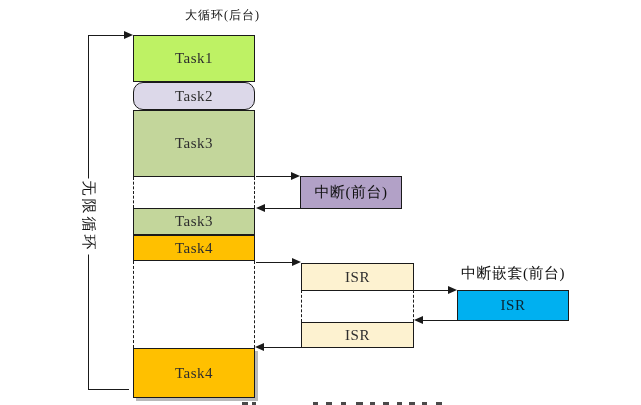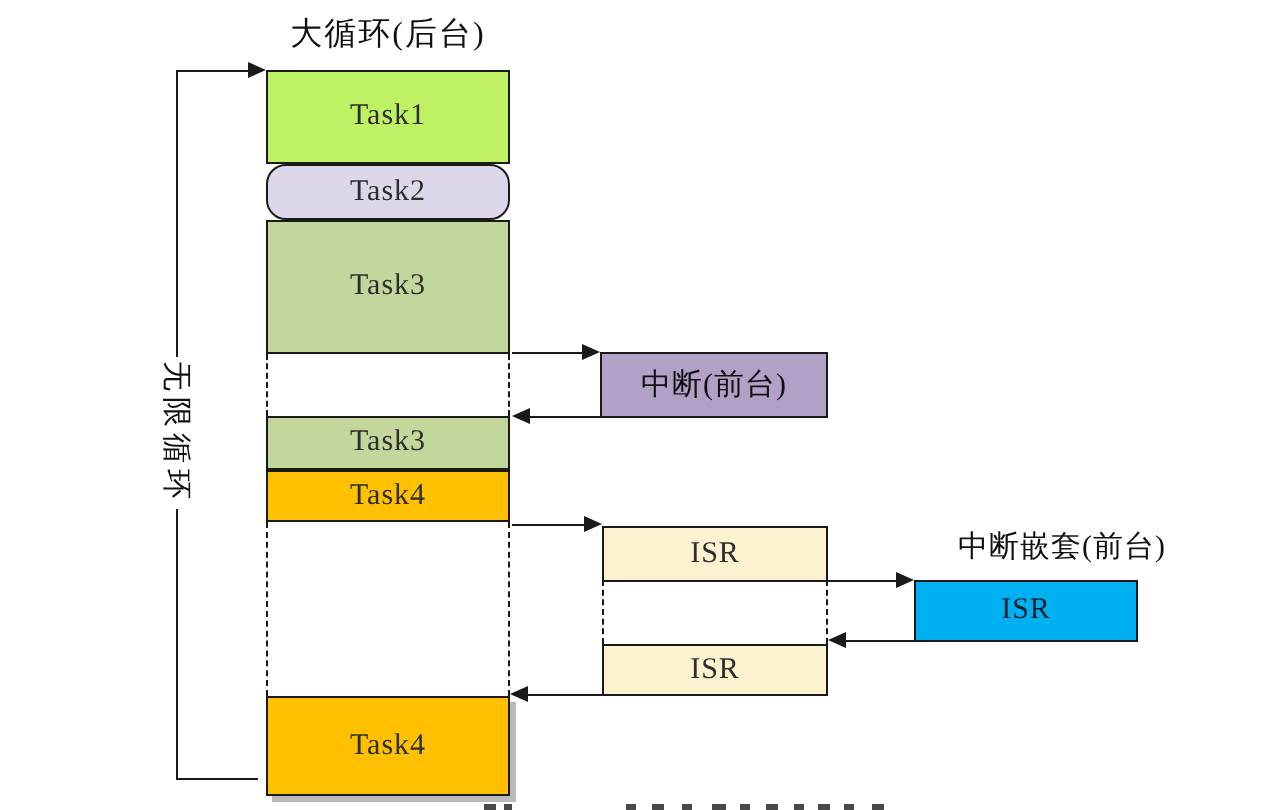--- a/index.html
+++ b/index.html
@@ -12,40 +12,40 @@
     position:absolute;box-sizing:border-box;border:1px solid #1a1a1a;
     display:flex;align-items:center;justify-content:center;
     font-size:15px;letter-spacing:.5px;
   }
   .task1{left:133px;top:35px;width:122px;height:47px;background:#bef264;}
   .task2{left:133px;top:82px;width:122px;height:28px;background:#dcd8e9;border-radius:10px;}
   .task3a{left:133px;top:110px;width:122px;height:67px;background:#c3d69b;}
   .task3b{left:133px;top:208px;width:122px;height:27px;background:#c3d69b;}
   .task4a{left:133px;top:235px;width:122px;height:26px;background:#ffc000;}
   .task4b{left:133px;top:348px;width:122px;height:50px;background:#ffc000;box-shadow:3px 3px 0 #b9b9b9;}
-  .interrupt{left:300px;top:176px;width:114px;height:33px;background:#b2a1c7;color:#111;}
+  .interrupt{left:300px;top:176px;width:102px;height:33px;background:#b2a1c7;color:#111;}
   .isr1{left:301px;top:263px;width:113px;height:28px;background:#fdf2d0;}
   .isr2{left:301px;top:322px;width:113px;height:26px;background:#fdf2d0;}
   .isrn{left:457px;top:290px;width:112px;height:31px;background:#00b0f0;color:#0b2430;}
   
   .hline{position:absolute;height:1px;background:#1a1a1a;}
   .vline{position:absolute;width:1px;background:#1a1a1a;}
   .vdash{position:absolute;width:0;border-left:1px dashed #1a1a1a;}
   
   .ah{position:absolute;width:0;height:0;border-top:4px solid transparent;border-bottom:4px solid transparent;}
   .ah.r{border-left:9px solid #1a1a1a;}
   .ah.l{border-right:9px solid #1a1a1a;}
   
-  .title{position:absolute;left:128px;top:7px;width:132px;text-align:center;font-size:16px;color:#111;letter-spacing:1px;}
+  .title{position:absolute;left:128px;top:7px;width:132px;text-align:right;font-size:12px;color:#111;letter-spacing:1px;}
   .loop-label{
     position:absolute;left:50px;top:208px;width:76px;height:17px;background:#ffffff;
     display:flex;align-items:center;justify-content:center;font-size:15px;color:#111;
     letter-spacing:3px;transform:rotate(90deg);white-space:nowrap;
   }
-  .nested-caption{position:absolute;left:443px;top:264px;width:140px;text-align:right;font-size:15px;color:#111;letter-spacing:.5px;}
+  .nested-caption{position:absolute;left:443px;top:264px;width:140px;text-align:center;font-size:15px;color:#111;letter-spacing:.5px;}
   
   .cap{position:absolute;top:402px;height:3px;background:#4a4a4a;}
 </style>
 </head>
 <body>
 
 <div class="stage">
 
   <div class="title">大循环(后台)</div>
 

